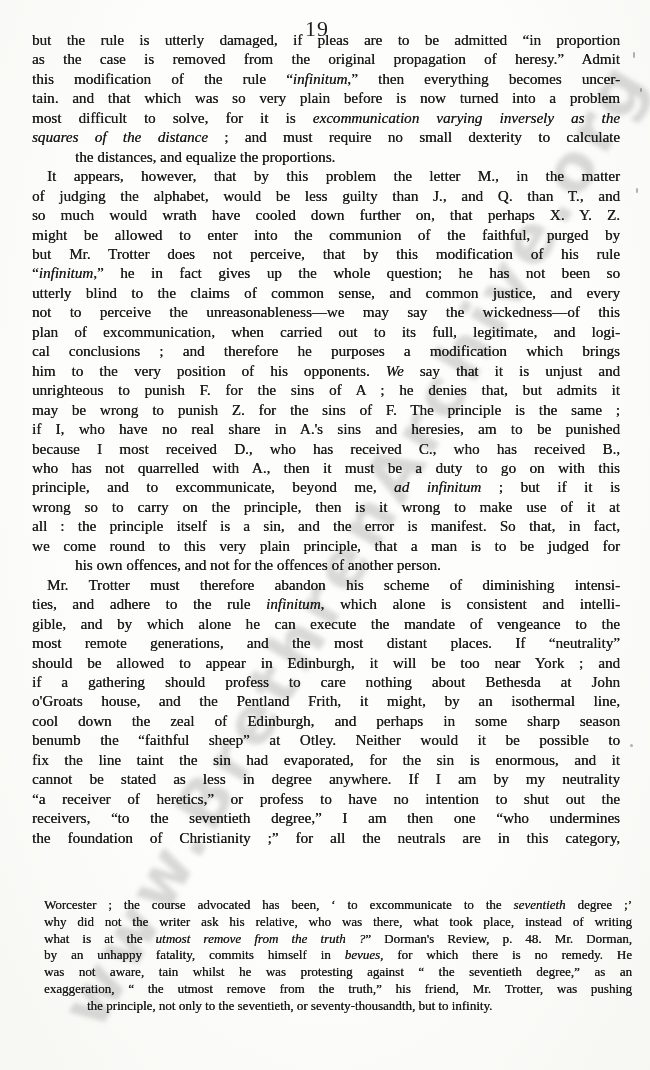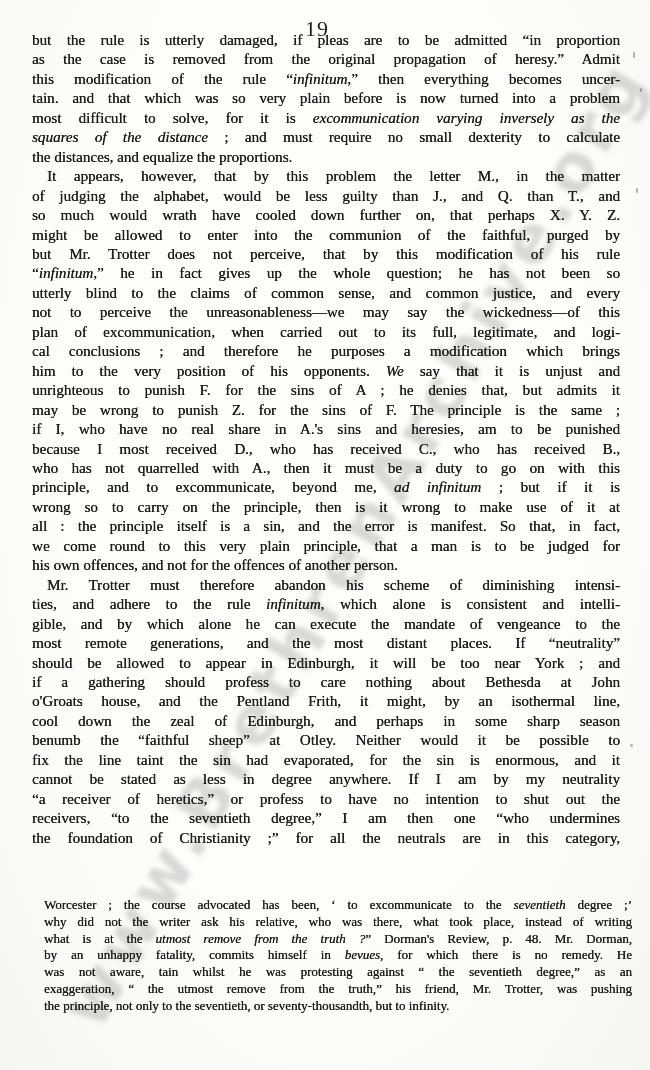--- a/index.html
+++ b/index.html
@@ -36,21 +36,21 @@
     font-size: 13px;
     line-height: 16.8px;
     z-index: 2;
     text-shadow: 0.2px 0 0 currentColor;
   }
   .line, .fline {
     text-align: justify;
     text-align-last: justify;
     white-space: nowrap;
   }
-  .endline { text-align-last: left; }
+  .endline { text-align-last: left; margin-left: 43px; }
   .indent { text-indent: 15px; }
   em { font-style: italic; }
   .watermark {
     position: absolute;
     left: -245px; top: 505px;
     width: 1200px;
     text-align: center;
     font-family: "DejaVu Sans", sans-serif;
     font-weight: bold;
     font-size: 66px;

